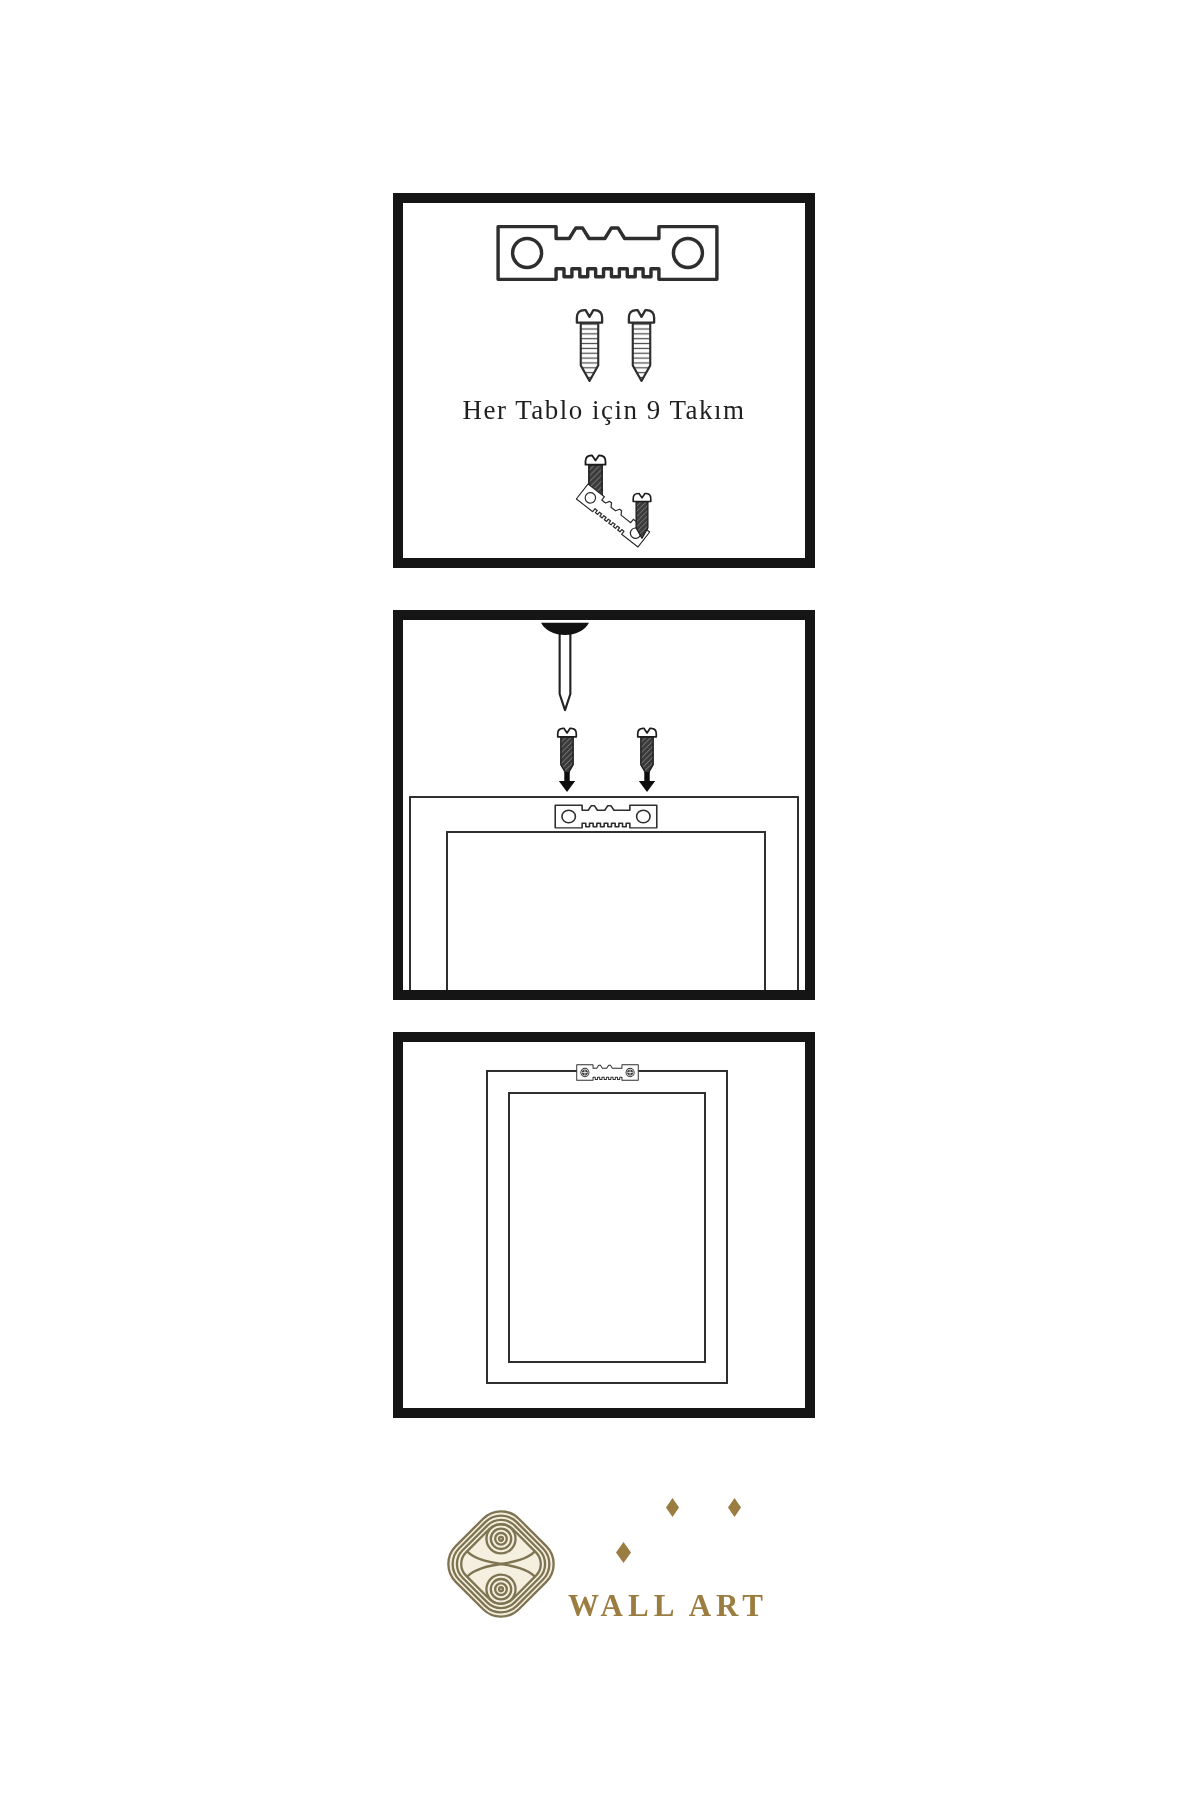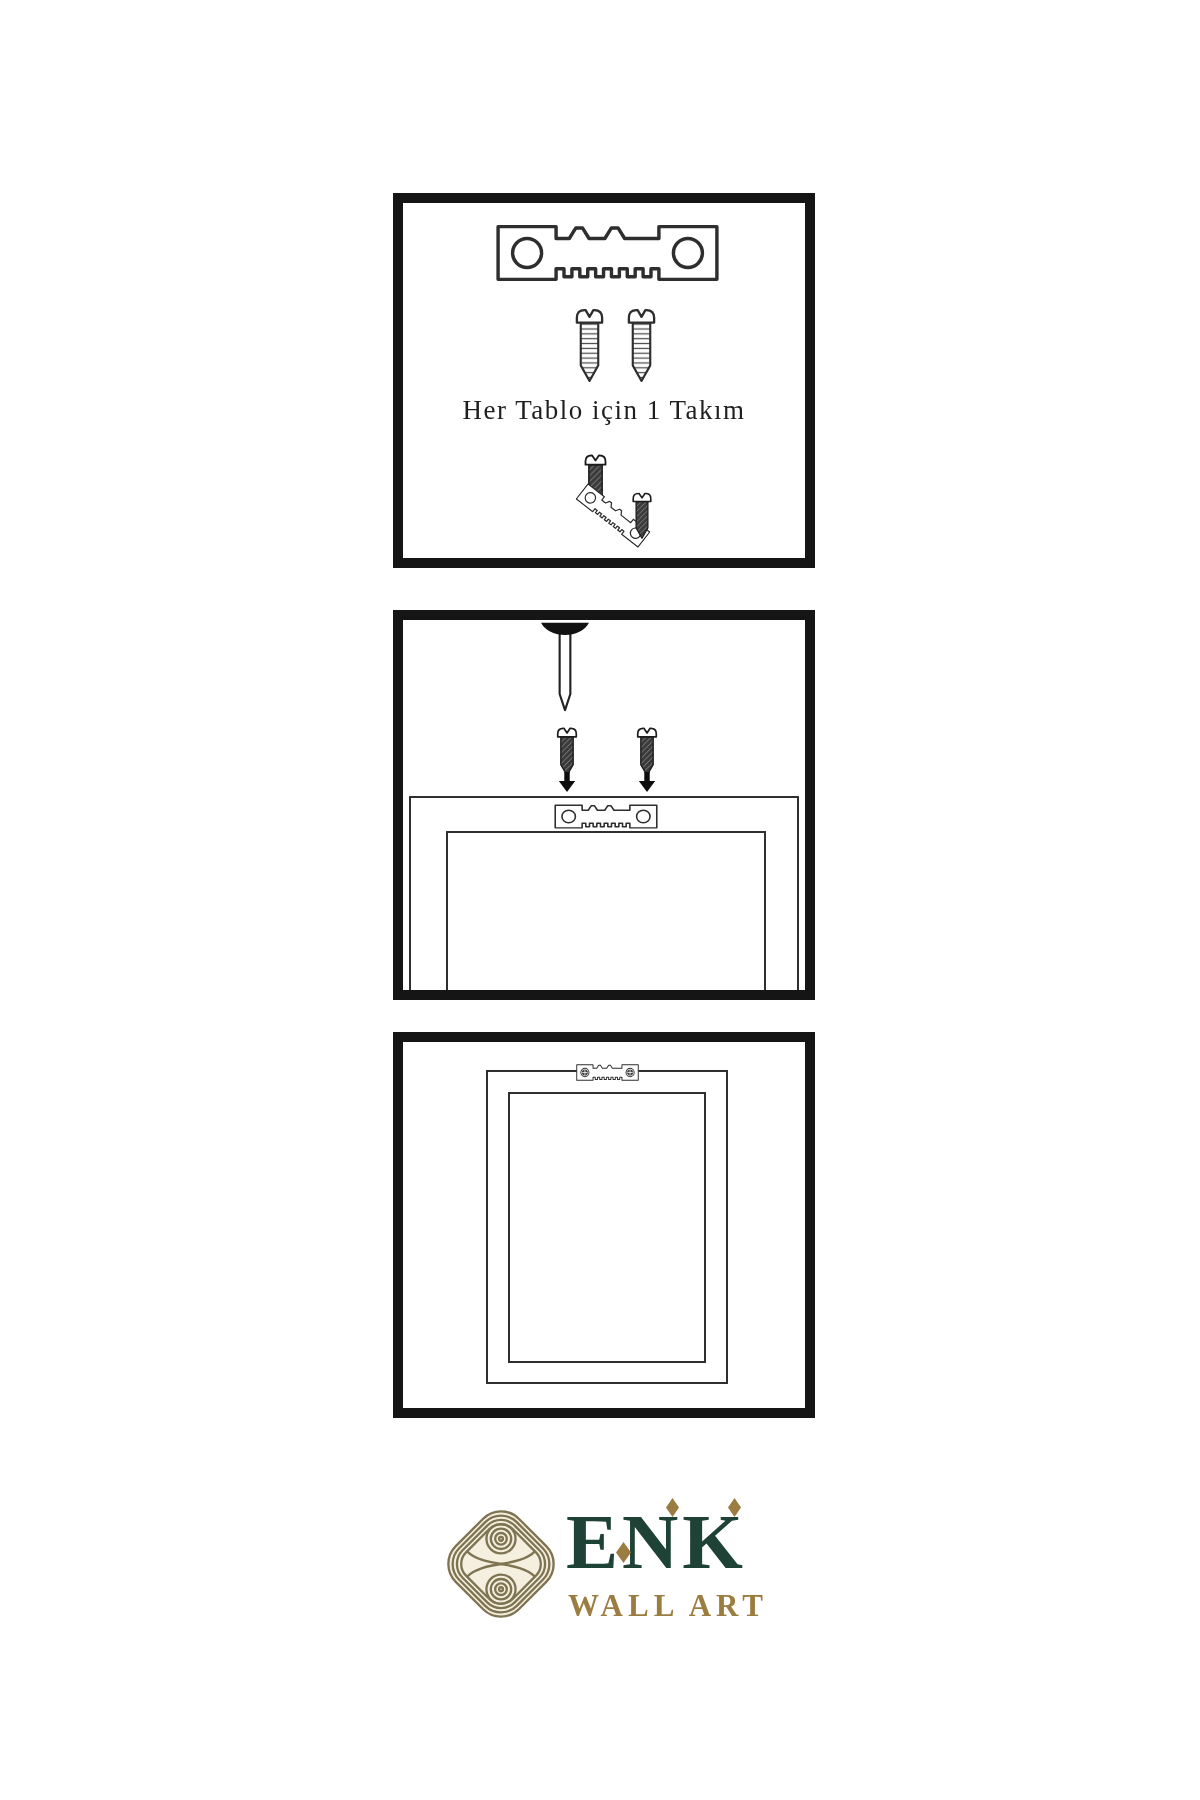--- a/index.html
+++ b/index.html
@@ -123,21 +123,21 @@
         <use href="#sym-hanger"></use>
       </svg>
 
     <svg class="abs" style="left:170px; top:104px;" width="33" height="76" viewBox="0 0 34 78">
         <use href="#sym-screw-outline"></use>
       </svg>
     <svg class="abs" style="left:222px; top:104px;" width="33" height="76" viewBox="0 0 34 78">
         <use href="#sym-screw-outline"></use>
       </svg>
 
-    <div class="caption">Her Tablo için 1 Takım</div>
+    <div class="caption">Her Tablo için 9 Takım</div>
 
     <svg class="abs" style="left:180px; top:250px;" width="25" height="55" viewBox="0 0 30 66">
         <use href="#sym-screw-dark"></use>
       </svg>
     <svg class="abs tilted-hanger" style="left:170px; top:302px;" width="80" height="21" viewBox="0 0 170 44" preserveAspectRatio="none">
         <use href="#sym-hanger"></use>
       </svg>
     <svg class="abs" style="left:228px; top:288px;" width="22" height="49" viewBox="0 0 30 66">
         <use href="#sym-screw-dark"></use>
       </svg>
@@ -177,21 +177,20 @@
     <svg class="abs" style="left:173px; top:22px;" width="63" height="17" viewBox="0 0 170 44" preserveAspectRatio="none">
         <use href="#sym-hanger-screwed"></use>
       </svg>
   </div>
 
   <div class="logo">
     <svg class="knot" viewBox="0 0 132 140">
         <use href="#sym-knot"></use>
       </svg>
 
-    <div class="brand">ENK</div>
     <div class="brand-sub">WALL ART</div>
 
     <div class="diamond" style="left:186px; top:52px; width:15px; height:21px;">
         <div class="d-shape"></div>
       </div>
     <div class="diamond" style="left:236px; top:8px;  width:13px; height:19px;">
         <div class="d-shape"></div>
       </div>
     <div class="diamond" style="left:298px; top:8px;  width:13px; height:19px;">
         <div class="d-shape"></div>

